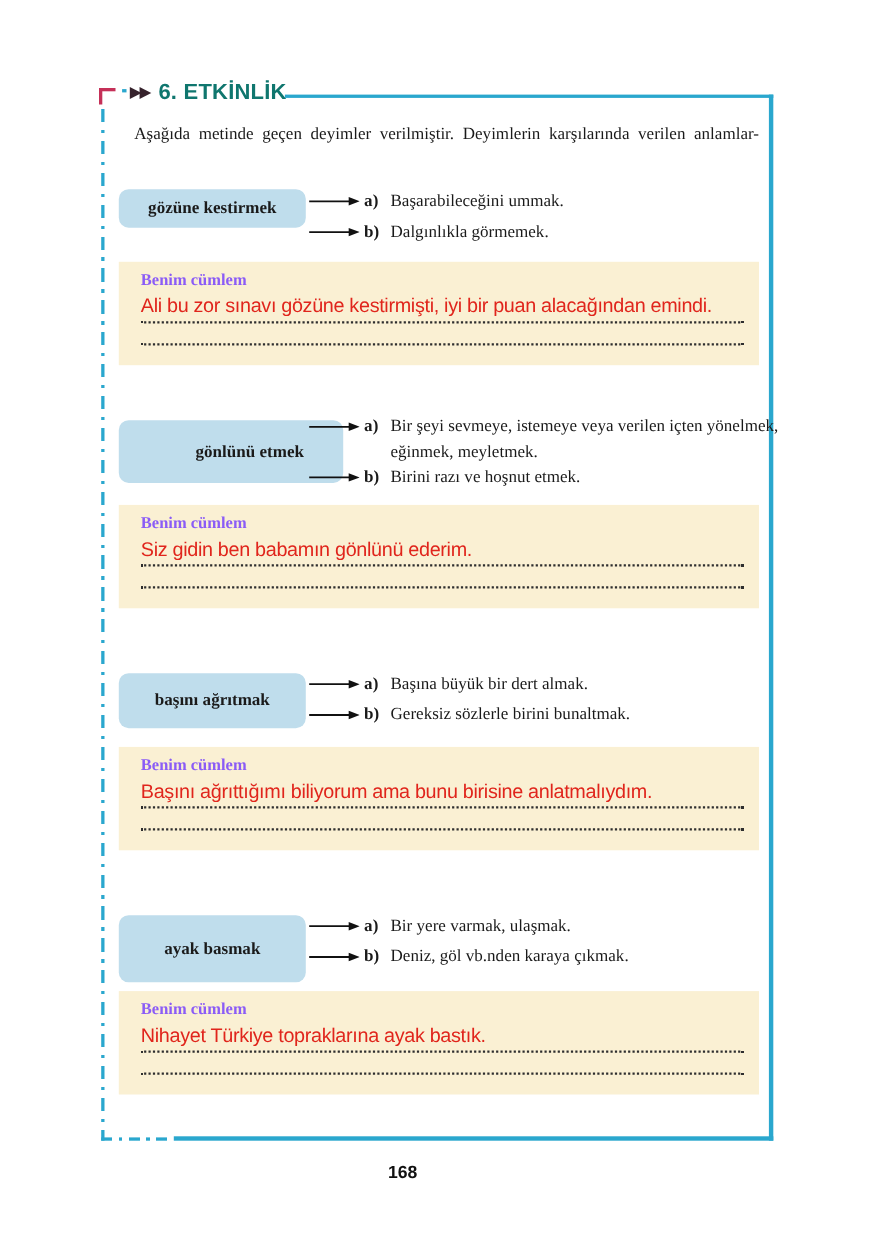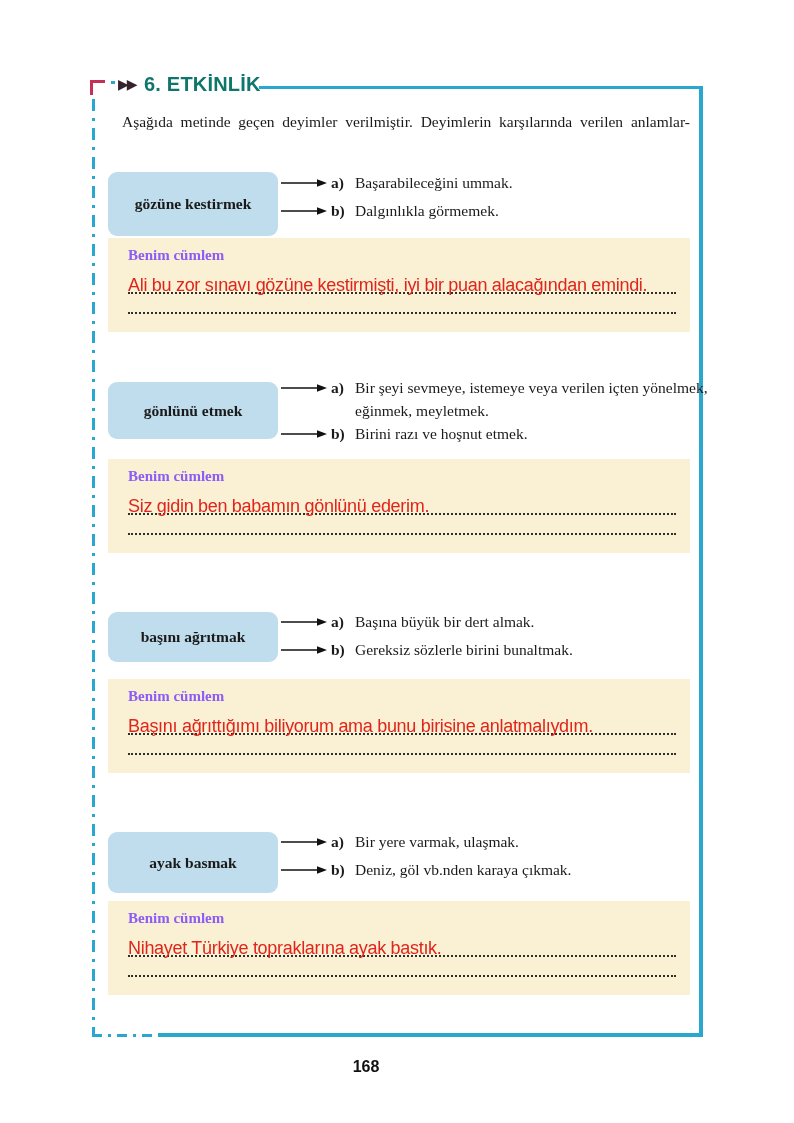--- a/index.html
+++ b/index.html
@@ -26,21 +26,21 @@
   #hdr-rule{position:absolute;left:259px;top:86px;width:444px;height:3px;}
 
   
   #instr{position:absolute;left:104px;top:110px;width:586px;font-size:15.5px;line-height:24px;}
   #instr .l1{text-align:justify;text-align-last:justify;text-indent:18px;}
 
   
   .idiom-box{position:absolute;left:108px;width:170px;background:#bfddec;border-radius:9px;
     display:flex;align-items:center;justify-content:center;
     font-weight:bold;font-size:15.5px;}
-  #ib1{top:172px;height:64px;} #ib2{top:382px;height:57px;}
+  #ib1{top:172px;height:35px;} #ib2{top:382px;height:57px;padding-left:34px;}
   #ib3{top:612px;height:50px;} #ib4{top:832px;height:61px;}
 
   
   .arrow{position:absolute;left:281px;width:46px;height:10px;}
   #ar1a{top:178px;} #ar1b{top:206px;}
   #ar2a{top:383px;} #ar2b{top:429px;}
   #ar3a{top:617px;} #ar3b{top:645px;}
   #ar4a{top:837px;} #ar4b{top:865px;}
 
   
@@ -49,21 +49,21 @@
   #o1a{top:171px;} #o1b{top:199px;}
   #o2a{top:376px;} #o2b{top:422px;}
   #o3a{top:610px;} #o3b{top:638px;}
   #o4a{top:830px;} #o4b{top:858px;}
 
   
   .ansbox{position:absolute;left:108px;width:582px;height:94px;background:#faf0d3;}
   #ab1{top:238px;} #ab2{top:459px;} #ab3{top:679px;} #ab4{top:901px;}
   .ansbox .alabel{position:absolute;left:20px;top:9px;font-weight:bold;font-size:15px;color:#8b5cf6;}
   .ansbox .line1{position:absolute;left:20px;right:14px;top:26px;height:28px;
-    border-bottom:2px dotted #2e2e2e;display:flex;align-items:flex-end;}
+    border-bottom:2px dotted #2e2e2e;display:flex;align-items:flex-start;}
   .ansbox .line1 span{font-family:"Liberation Sans",sans-serif;font-size:18px;color:#e0251c;
     white-space:nowrap;letter-spacing:-0.3px;transform:translateY(4px);}
   .ansbox .line2{position:absolute;left:20px;right:14px;top:50px;height:24px;
     border-bottom:2px dotted #2e2e2e;}
 
   
   #pagenum{position:absolute;left:0;top:1058px;width:732px;text-align:center;
     font-family:"Liberation Sans",sans-serif;font-weight:bold;font-size:16px;color:#111;}
 </style>
 </head>

